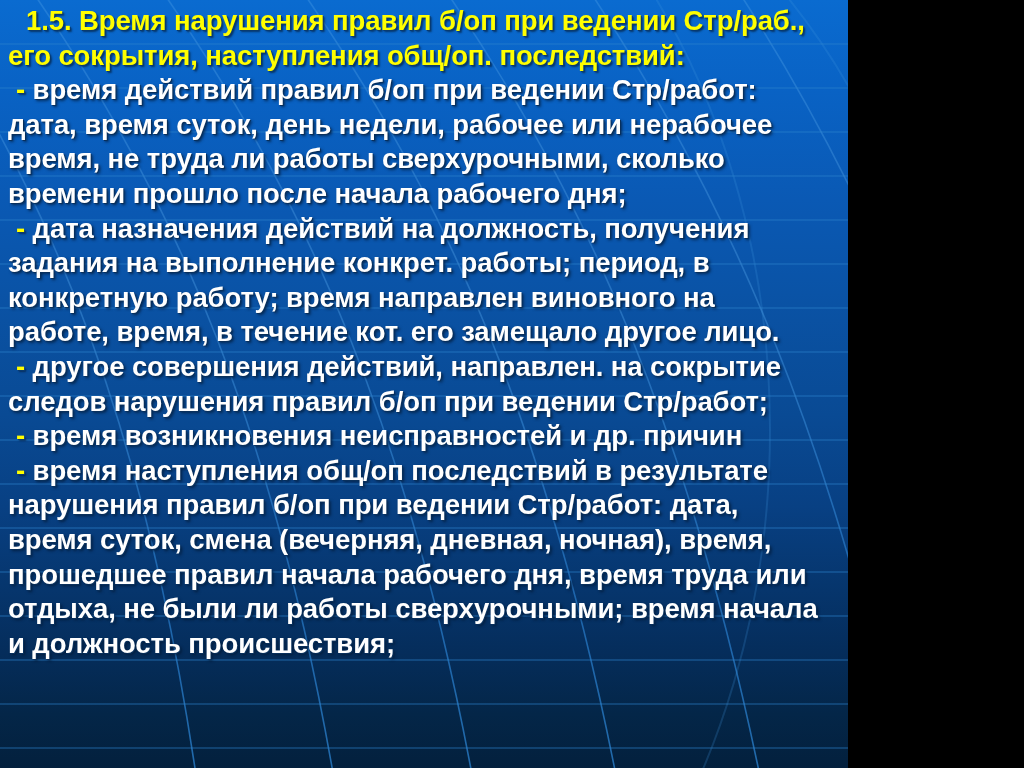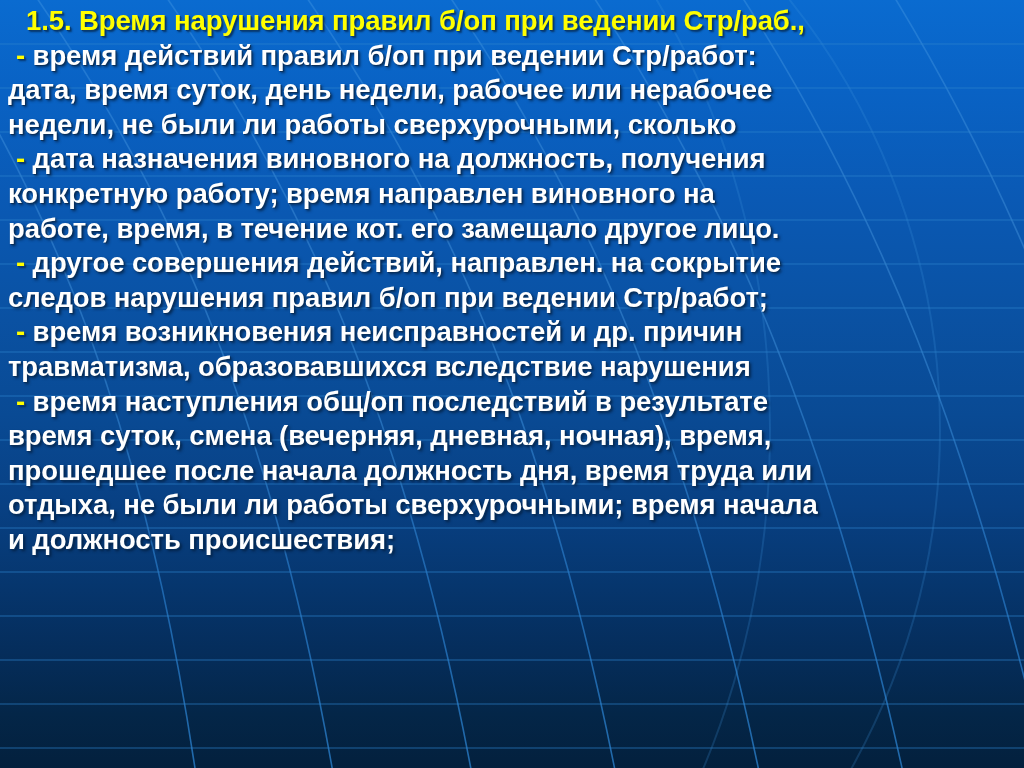--- a/index.html
+++ b/index.html
@@ -4,21 +4,21 @@
 <title>Slide 1.5</title>
 <style>
   html, body {
     margin: 0;
     padding: 0;
     background: #000;
   }
 
   #slide {
     position: relative;
-    width: 1024px;
+    width: 848px;
     height: 768px;
     overflow: hidden;
     font-family: "Liberation Sans", "DejaVu Sans", sans-serif;
     
     background: linear-gradient(to bottom,
         #0a6bd0 0%,
         #0963c6 8%,
         #0a5cba 18%,
         #0a57ae 30%,
         #0a51a3 42%,
@@ -173,38 +173,41 @@
         <line x1="0" y1="704" x2="1024" y2="704"></line>
         <line x1="0" y1="748" x2="1024" y2="748"></line>
       </g>
     </svg>
   </div>
 
   <div class="content">
 
     <div class="title">
       <div class="line first">1.5. Время нарушения правил б/оп при ведении Стр/раб.,</div>
+      <div class="line">его сокрытия, наступления общ/оп. последствий:</div>
     </div>
 
     <div class="body">
       <div class="line bullet"><span class="dash">-</span> <span>время действий правил б/оп при ведении Стр/работ:</span></div>
       <div class="line"><span>дата, время суток, день недели, рабочее или нерабочее</span></div>
-      <div class="line"><span>недели, не были ли работы сверхурочными, сколько</span></div>
-
-      <div class="line bullet"><span class="dash">-</span> <span>дата назначения виновного на должность, получения</span></div>
+      <div class="line"><span>время, не труда ли работы сверхурочными, сколько</span></div>
+      <div class="line"><span>времени прошло после начала рабочего дня;</span></div>
+
+      <div class="line bullet"><span class="dash">-</span> <span>дата назначения действий на должность, получения</span></div>
+      <div class="line"><span>задания на выполнение конкрет. работы; период, в</span></div>
       <div class="line"><span>конкретную работу; время направлен виновного на</span></div>
       <div class="line"><span>работе, время, в течение кот. его замещало другое лицо.</span></div>
 
       <div class="line bullet"><span class="dash">-</span> <span>другое совершения действий, направлен. на сокрытие</span></div>
       <div class="line"><span>следов нарушения правил б/оп при ведении Стр/работ;</span></div>
 
       <div class="line bullet"><span class="dash">-</span> <span>время возникновения неисправностей и др. причин</span></div>
-      <div class="line"><span>травматизма, образовавшихся вследствие нарушения</span></div>
 
       <div class="line bullet"><span class="dash">-</span> <span>время наступления общ/оп последствий в результате</span></div>
+      <div class="line"><span>нарушения правил б/оп при ведении Стр/работ: дата,</span></div>
       <div class="line"><span>время суток, смена (вечерняя, дневная, ночная), время,</span></div>
-      <div class="line"><span>прошедшее после начала должность дня, время труда или</span></div>
+      <div class="line"><span>прошедшее правил начала рабочего дня, время труда или</span></div>
       <div class="line"><span>отдыха, не были ли работы сверхурочными; время начала</span></div>
       <div class="line"><span>и должность происшествия;</span></div>
     </div>
 
   </div>
 </div>
 
 </body></html>

